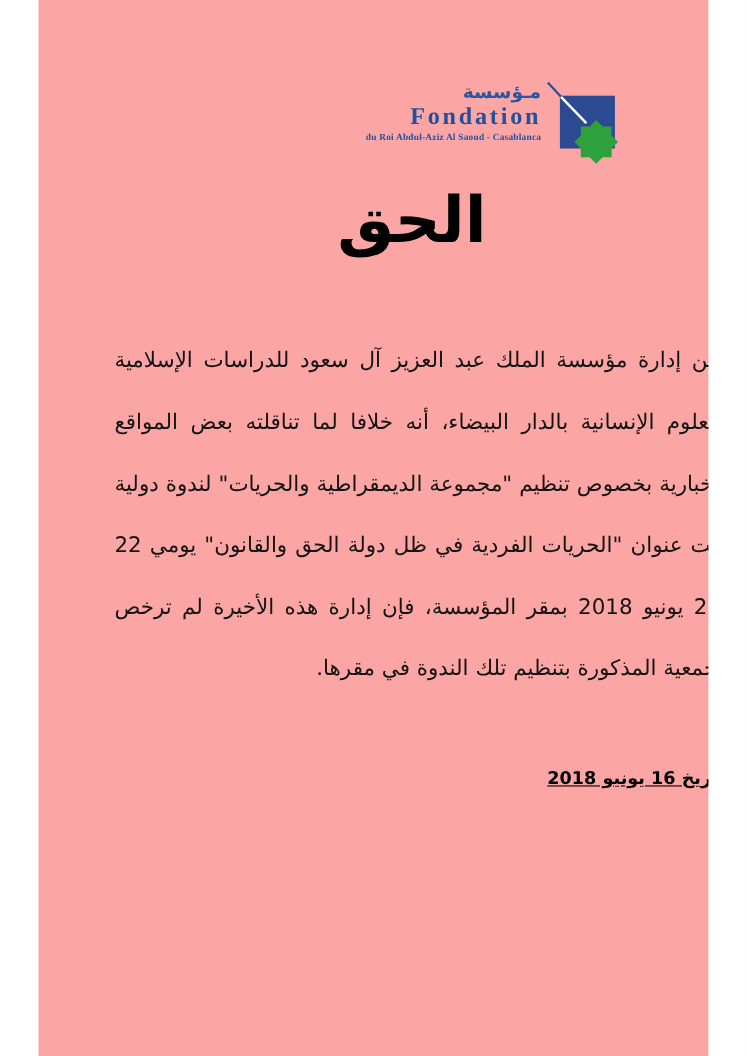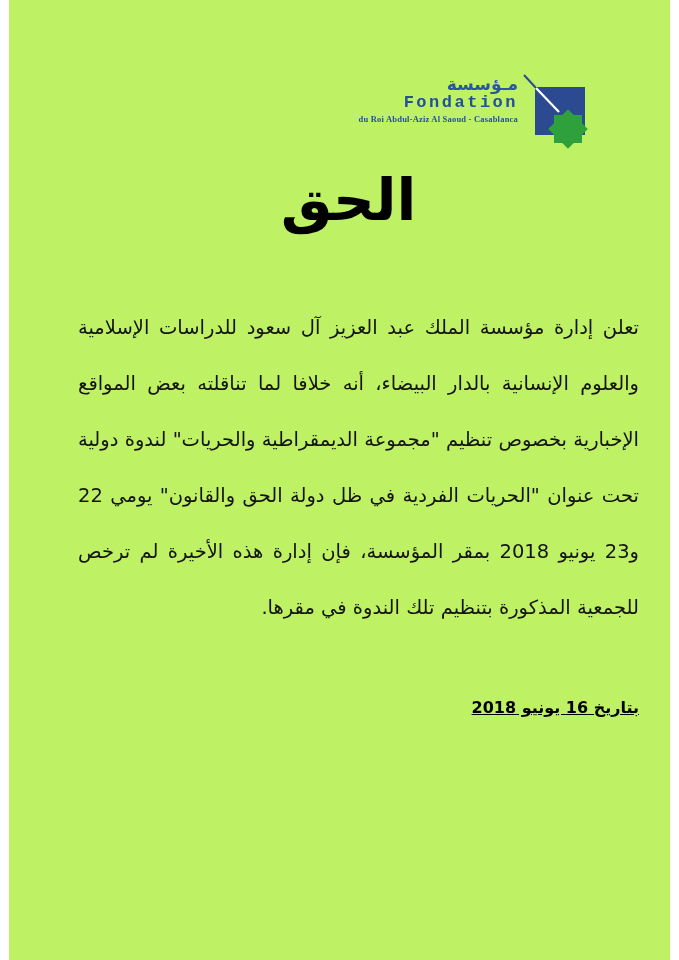--- a/index.html
+++ b/index.html
@@ -2,24 +2,24 @@
 <html lang="ar"><head>
 <meta charset="utf-8">
 <style>
   html, body {
     margin: 0;
     padding: 0;
     background: #ffffff;
   }
   .page {
     position: relative;
-    width: 661px;
+    width: 609px;
     height: 960px;
     margin: 0 auto;
-    background: #bef264;
+    background: #fca5a5;
     overflow: hidden;
     font-family: "DejaVu Sans", sans-serif;
     color: #1a1a1a;
   }
   
   .logo-row {
     position: absolute;
     top: 74px;
     right: 79px;
     display: flex;
@@ -38,23 +38,23 @@
     font-weight: bold;
     line-height: 1.05;
     letter-spacing: 1px;
   }
   .logo-ar-sub {
     font-size: 11px;
     line-height: 1.45;
   }
   .logo-fr-big {
     direction: ltr;
-    font-family: Liberation Mono, monospace;
+    font-family: Liberation Serif, serif;
     font-weight: bold;
-    font-size: 17px;
+    font-size: 22px;
     letter-spacing: 2.5px;
     line-height: 1.1;
     color: #23509d;
   }
   .logo-fr-sub {
     direction: ltr;
     font-family: "Liberation Serif", "DejaVu Serif", serif;
     font-weight: bold;
     font-size: 8.5px;
     letter-spacing: 0.2px;

